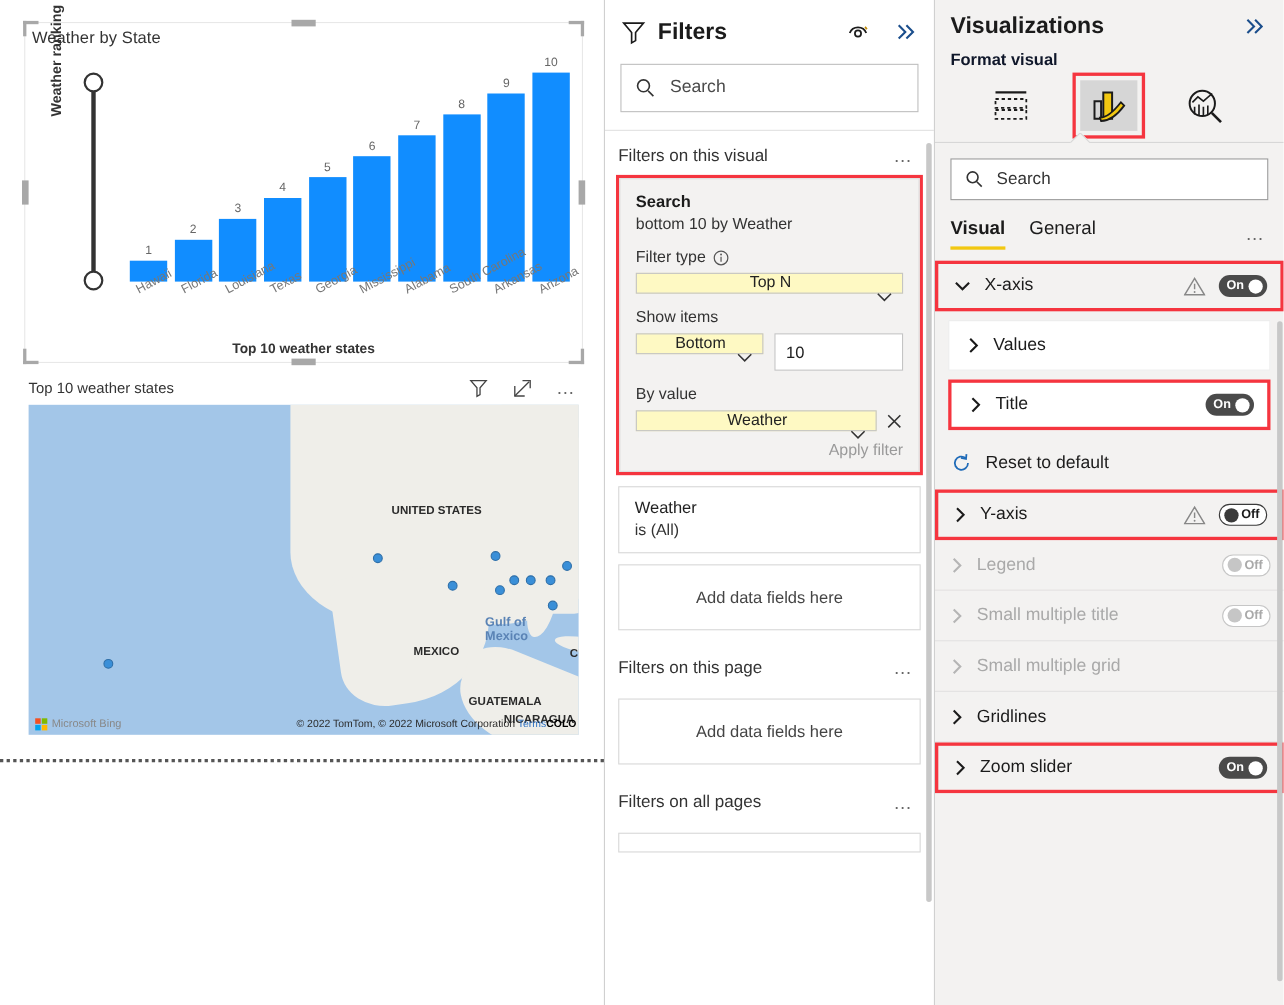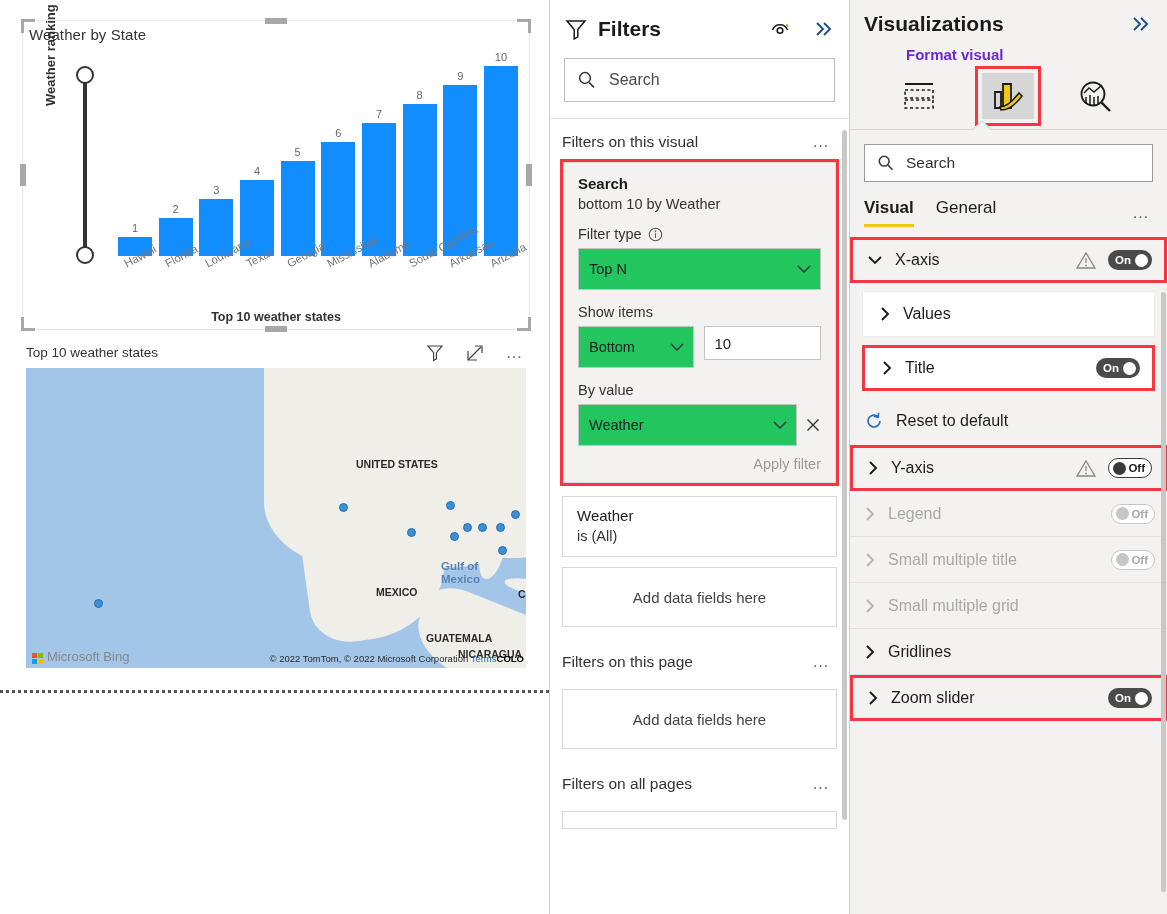--- a/index.html
+++ b/index.html
@@ -104,22 +104,22 @@
   .map-icons { position: absolute; right: 4px; top: 0px; display: flex; gap: 18px; align-items: center; }
   .map-icons .mi { width: 22px; height: 22px; display: flex; align-items: center; justify-content: center; }
   .map-body {
     position: absolute; left: 4px; top: 26px; right: 4px; bottom: 4px;
     background: #a3c6e8; overflow: hidden;
   }
   .land {
     position: absolute; background: #efeee9;
   }
   .map-attrib-left {
-    position: absolute; left: 6px; bottom: 4px; font-size: 13px; color: #888;
-    display: flex; align-items: flex-end; gap: 4px;
+    position: absolute; left: 6px; bottom: 4px; font-size: 10px; color: #888;
+    display: flex; align-items: flex-start; gap: 4px;
   }
   .bing-logo { display: grid; grid-template-columns: 5px 5px; grid-template-rows: 5px 5px; gap: 1px; }
   .bing-logo i { display: block; }
   .map-attrib-right {
     position: absolute; right: 2px; bottom: 4px; font-size: 9.5px; color: #2b2b2b;
     white-space: nowrap;
   }
   .map-attrib-right .terms { color: #2b6fc2; }
   .map-attrib-right .colo { font-weight: bold; color: #000; }
   .map-label { position: absolute; font-weight: bold; color: #2b2b2b; }
@@ -158,22 +158,22 @@
   .section-head .sh-label { font-size: 15.5px; color: #333; }
   .dots { letter-spacing: 2px; color: #666; font-size: 17px; line-height: 10px; }
   .highlight-box { border: 3px solid #f5353f; }
   .filter-card {
     margin: 0 12px; background: #f3f2f1; border: 1px solid #dcdcdc; padding: 12px 14px 10px 14px;
   }
   .fc-title { font-size: 15px; font-weight: bold; color: #1b1b1b; }
   .fc-sub { font-size: 14.5px; color: #333; margin-top: 4px; }
   .fc-lbl { font-size: 14.5px; color: #333; margin-top: 14px; display: flex; align-items: center; gap: 6px; }
   .select {
-    margin-top: 6px; height: 42px; background: #22c55e; border: 1px solid #c4c4c4;
-    display: flex; align-items: center; padding: 0 8px 0 10px; font-size: 14.5px; color: #222;
+    margin-top: 6px; height: 19px; background: #fef9c3; border: 1px solid #c4c4c4;
+    display: flex; align-items: center; padding: 0 8px 0 10px; font-size: 14.5px; color: #222; flex-direction: column;
   }
   .select .chev { margin-left: auto; }
   .row2 { display: flex; gap: 10px; margin-top: 6px; }
   .row2 .select { margin-top: 0; flex: 1; }
   .row2 .numbox {
     flex: 1; height: 34px; background: #fff; border: 1px solid #c4c4c4;
     display: flex; align-items: center; padding: 0 10px; font-size: 15px; color: #222;
   }
   .byvalue { display: flex; align-items: center; gap: 8px; margin-top: 6px; }
   .byvalue .select { margin-top: 0; flex: 1; }
@@ -194,21 +194,21 @@
   }
 
   
   .viz-pane {
     position: relative; width: 317px; flex: 0 0 317px; height: 914px;
     background: #f3f2f1;
   }
   .viz-head { display: flex; align-items: center; padding: 12px 14px 0 14px; }
   .viz-head .vtitle { font-size: 21px; font-weight: bold; color: #1b1b1b; }
   .viz-head .vchev { margin-left: auto; }
-  .viz-sub { font-size: 15px; font-weight: bold; color: #6d28d9; padding: 10px 0 0 14px; margin-left: 42px; }
+  .viz-sub { font-size: 15px; font-weight: bold; color: #0f172a; padding: 10px 0 0 14px; }
   .viz-tabs { position: relative; height: 66px; display: flex; align-items: center; justify-content: space-around; padding: 0 26px; }
   .viz-tab-btn { width: 52px; height: 46px; display: flex; align-items: center; justify-content: center; position: relative; }
   .viz-tab-btn.selected { background: #d6d6d6; }
   .tab-hl { position: absolute; left: -7px; top: -7px; right: -7px; bottom: -7px; border: 3px solid #f5353f; }
   .viz-sep { position: relative; border-top: 1px solid #d7d7d7; }
   .caret-up {
     position: absolute; left: 123px; top: -9px; width: 18px; height: 9px; overflow: hidden;
   }
   .caret-up:before {
     content: ""; position: absolute; left: 2px; top: 2px; width: 13px; height: 13px;

